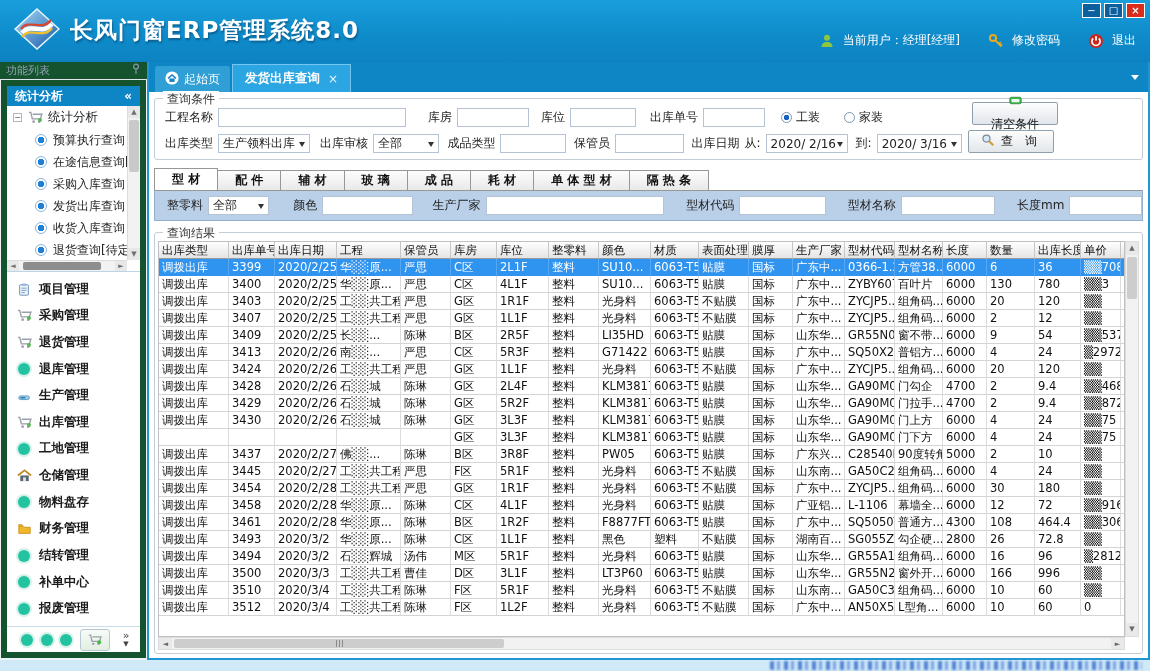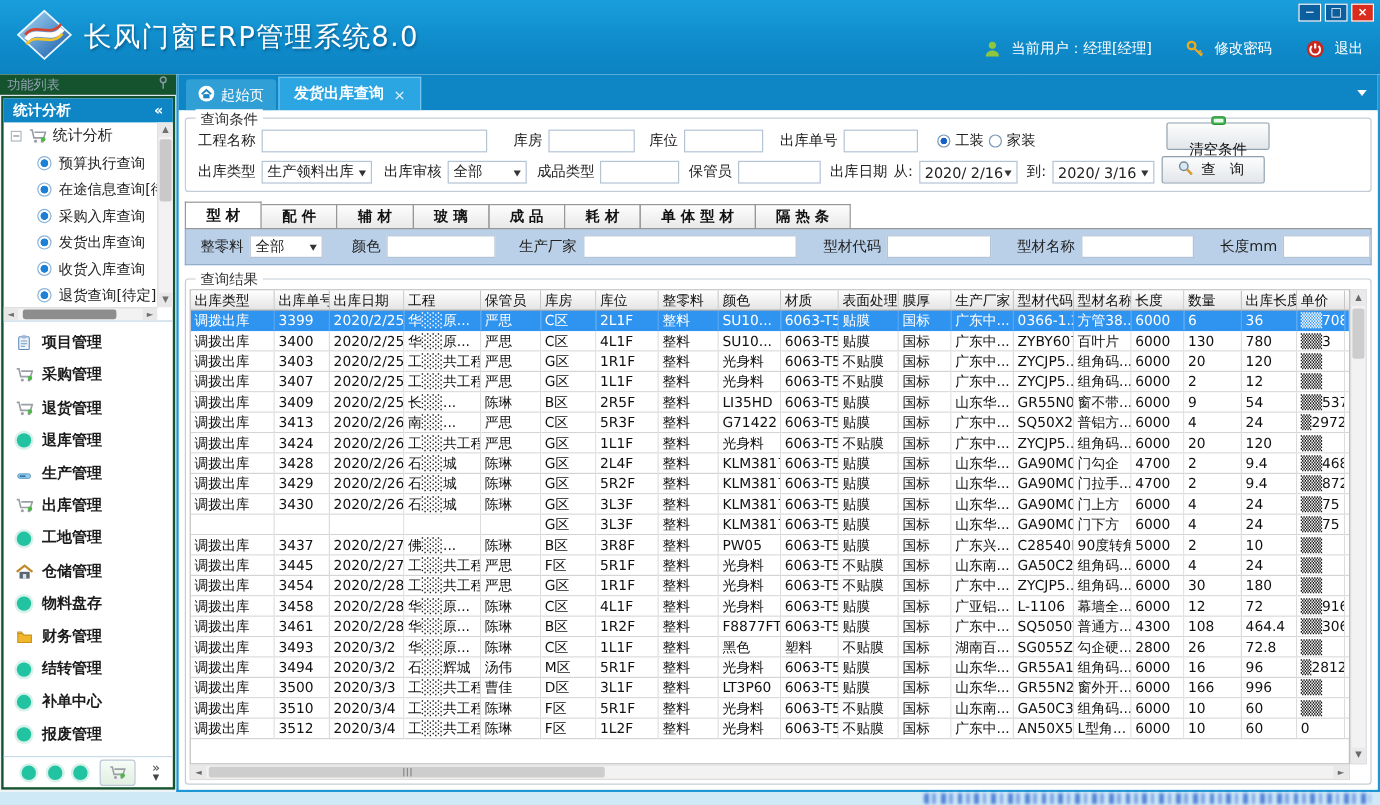--- a/index.html
+++ b/index.html
@@ -4,37 +4,37 @@
 <style>
   * { margin:0; padding:0; box-sizing:border-box; }
   html,body { width:1150px; height:671px; overflow:hidden; }
   body { font-family:"DejaVu Sans","Liberation Sans",sans-serif; font-size:12px; background:#cfe9f7; }
   .app { position:relative; width:1150px; height:671px; background:#cfe9f7; overflow:hidden; }
 
   
   .titlebar { position:absolute; top:0; left:0; right:0; height:62px;
     background:linear-gradient(180deg,#1a9fdc 0%,#0f8ccb 55%,#0d82c2 100%); }
   .logo-wrap { position:absolute; left:14px; top:8px; display:flex; align-items:center; gap:10px; }
-  .app-title { color:#fff; font-size:23px; font-weight:normal; letter-spacing:1px;
+  .app-title { color:#fff; font-size:23px; font-weight:bold; letter-spacing:1px;
     text-shadow:1px 2px 2px rgba(7,60,100,.55); }
   .win-controls { position:absolute; top:3px; right:5px; display:flex; gap:3px; }
   .win-btn { width:19px; height:15px; border:1px solid #fff; background:#0c5f9e; color:#fff;
     font-size:10px; line-height:13px; text-align:center; cursor:default; }
   .win-btn.close { background:#da2c1c; font-weight:bold; }
   .user-row { position:absolute; right:14px; top:32px; display:flex; align-items:center; gap:8px;
     color:#fff; font-size:12px; }
   .user-row .sep { width:12px; }
   .hicon { width:16px; height:16px; display:inline-block; vertical-align:middle; }
 
   
   .sidebar { position:absolute; left:0; top:62px; width:147px; bottom:11px; background:#eef3f8; }
   .fn-bar { height:18px; background:#14532d; color:#93a2b4; font-size:11px; padding:2px 6px;
     display:flex; justify-content:space-between; align-items:center; border-bottom:1px solid #dfe6ec; }
   .side-frame { position:absolute; left:1px; right:1px; top:18px; bottom:2px;
-    border:2px solid #14532d; background:#fff; display:flex; flex-direction:column; }
+    border:6px solid #14532d; background:#fff; display:flex; flex-direction:column; }
   .section-bar { height:20px; background:#0e86c6; color:#fff; font-size:12px; font-weight:bold;
     padding:2px 8px; display:flex; justify-content:space-between; align-items:center; flex:none; }
   .tree-box { position:relative; height:166px; flex:none; border-bottom:1px solid #bcd4e6; overflow:hidden; }
   .tree-inner { position:absolute; left:0; right:13px; top:0; bottom:11px; overflow:hidden; }
   .tree-root { display:flex; align-items:center; gap:5px; height:23px; padding-left:6px; font-size:12.5px; color:#222; }
   .expander { width:9px; height:9px; border:1px solid #b0b8c0; background:#fff; font-size:8px;
     line-height:7px; text-align:center; color:#555; flex:none; }
   .tree-item { display:flex; align-items:center; gap:6px; height:22px; padding-left:28px;
     font-size:12px; color:#222; white-space:nowrap; overflow:hidden; }
   .tree-radio { width:12px; height:12px; border-radius:50%; border:1px solid #8ab4dc; flex:none;
@@ -80,21 +80,21 @@
   .legend { position:absolute; top:-8px; left:8px; background:#fff; padding:0 4px; font-size:12px; color:#333; }
   .gb-query { top:6px; left:5px; right:5px; height:62px; }
   .frow { position:absolute; left:10px; right:180px; display:flex; align-items:center; font-size:12px; color:#222; white-space:nowrap; }
   .frow.r1 { top:9px; } .frow.r2 { top:35px; }
   .flabel { margin-right:5px; }
   .tbox { height:19px; border:1px solid #b4c4d4; background:#fff; }
   .dd { height:19px; border:1px solid #b4c4d4; background:#fff; position:relative; display:flex;
     align-items:center; padding:0 14px 0 4px; font-size:12px; }
   .dd::after { content:""; position:absolute; right:4px; top:7px; border-left:3.5px solid transparent;
     border-right:3.5px solid transparent; border-top:5px solid #333; }
-  .radio-grp { display:flex; align-items:center; gap:4px; margin-left:16px; }
+  .radio-grp { display:flex; align-items:center; gap:24px; margin-left:16px; }
   .radio { display:flex; align-items:center; gap:4px; }
   .rdot { width:11px; height:11px; border-radius:50%; border:1px solid #7a98b4; background:#fff; }
   .rdot.on { background:radial-gradient(circle,#1560c8 0 2.5px,#fff 3px); }
   .qbtn { position:absolute; width:86px; height:23px; border:1px solid #8ea0ae; border-radius:2px;
     background:linear-gradient(#fdfdfd,#e2e6ea); font-size:12px; display:flex; align-items:center;
     justify-content:center; gap:6px; color:#111; }
   .btn-clear { right:84px; top:3px;flex-direction:column; }
   .btn-search { right:88px; top:31px; letter-spacing:4px; }
 
   

